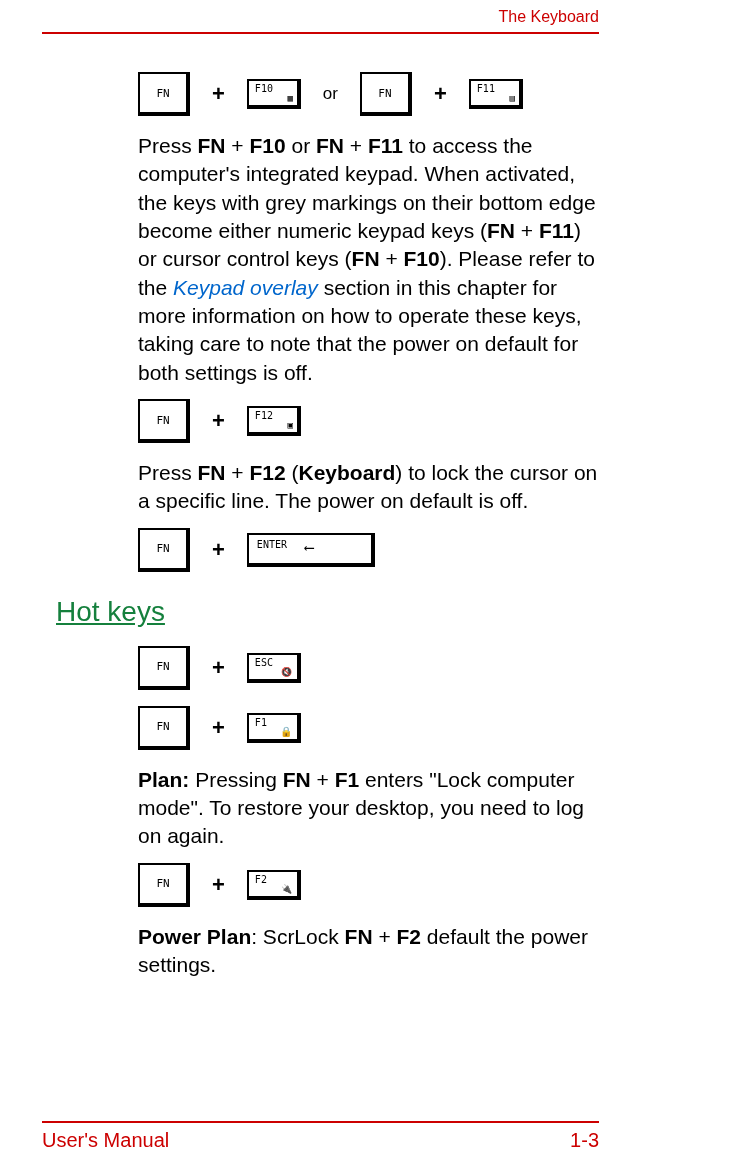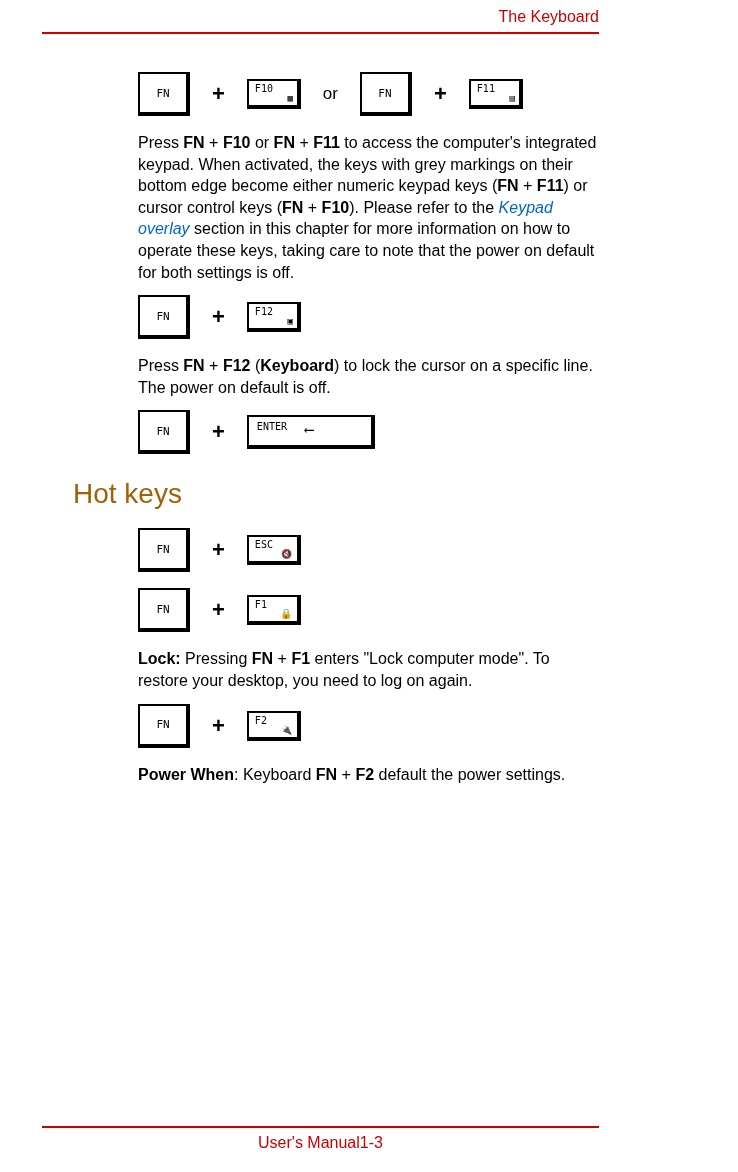--- a/index.html
+++ b/index.html
@@ -12,27 +12,27 @@
   .keyrow { display: flex; align-items: center; margin: 12px 0 16px 82px; gap: 22px; }
   .key { display: inline-flex; align-items: flex-start; justify-content: flex-start; background: #fff; border: 2px solid #000; border-right-width: 4px; border-bottom-width: 4px; font-family: monospace; font-size: 10px; padding: 2px 6px; position: relative; }
   .key.fn { width: 52px; height: 44px; align-items: center; justify-content: center; font-size: 11px; }
   .key.small { width: 54px; height: 30px; }
   .key.enter { width: 128px; height: 34px; align-items: flex-start; justify-content: flex-start; padding: 4px 8px; }
   .plus { font-size: 22px; font-weight: bold; }
   .or-text { font-size: 17px; }
   .key-sub-icon { position: absolute; right: 4px; bottom: 2px; font-size: 9px; }
   .key-sub-icon.lock { font-size: 10px; }
   .arrow { margin-left: 18px; font-size: 14px; }
-  p.body { font-size: 16px; line-height: 1.35; margin-bottom: 8px; }
+  p.body { font-size: 21px; line-height: 1.35; margin-bottom: 8px; }
   .link { color: #0066cc; font-style: italic; }
   b { font-weight: bold; }
-  h2.section { color: #a16207; font-size: 28px; font-weight: normal; margin: 24px 0 18px 17px; }
+  h2.section { color: #15803d; font-size: 28px; font-weight: normal; margin: 24px 0 18px 0; text-decoration: underline; }
   .footer { position: absolute; bottom: 20px; left: 42px; right: 42px; }
   .hr-bottom { border-top: 2px solid #cc0000; margin-bottom: 6px; }
-  .footer-row { display: flex; justify-content: center; color: #cc0000; font-size: 16px; }
+  .footer-row { display: flex; justify-content: space-between; color: #cc0000; font-size: 20px; }
 </style>
 </head>
 <body>
 
 <div class="page">
   <div class="header-title">The Keyboard</div>
   <div class="hr-top"></div>
 
   <div class="content">
 
@@ -95,34 +95,34 @@
     <div class="keyrow">
       <span class="key fn">FN</span>
       <span class="plus">+</span>
       <span class="key small">
           <span>F1</span>
           <span class="key-sub-icon lock">🔒</span>
         </span>
     </div>
 
     <p class="body indent">
-      <b>Lock:</b><span> Pressing </span><b>FN</b><span> + </span><b>F1</b><span> enters "Lock computer mode". To restore your desktop, you need to log on again.</span>
+      <b>Plan:</b><span> Pressing </span><b>FN</b><span> + </span><b>F1</b><span> enters "Lock computer mode". To restore your desktop, you need to log on again.</span>
     </p>
 
     <div class="keyrow">
       <span class="key fn">FN</span>
       <span class="plus">+</span>
       <span class="key small">
           <span>F2</span>
           <span class="key-sub-icon">🔌</span>
         </span>
     </div>
 
     <p class="body indent">
-      <b>Power When</b><span>: Keyboard </span><b>FN</b><span> + </span><b>F2</b><span> default the power settings.</span>
+      <b>Power Plan</b><span>: ScrLock </span><b>FN</b><span> + </span><b>F2</b><span> default the power settings.</span>
     </p>
 
   </div>
 
   <div class="footer">
     <div class="hr-bottom"></div>
     <div class="footer-row">
       <span>User's Manual</span>
       <span>1-3</span>
     </div>

